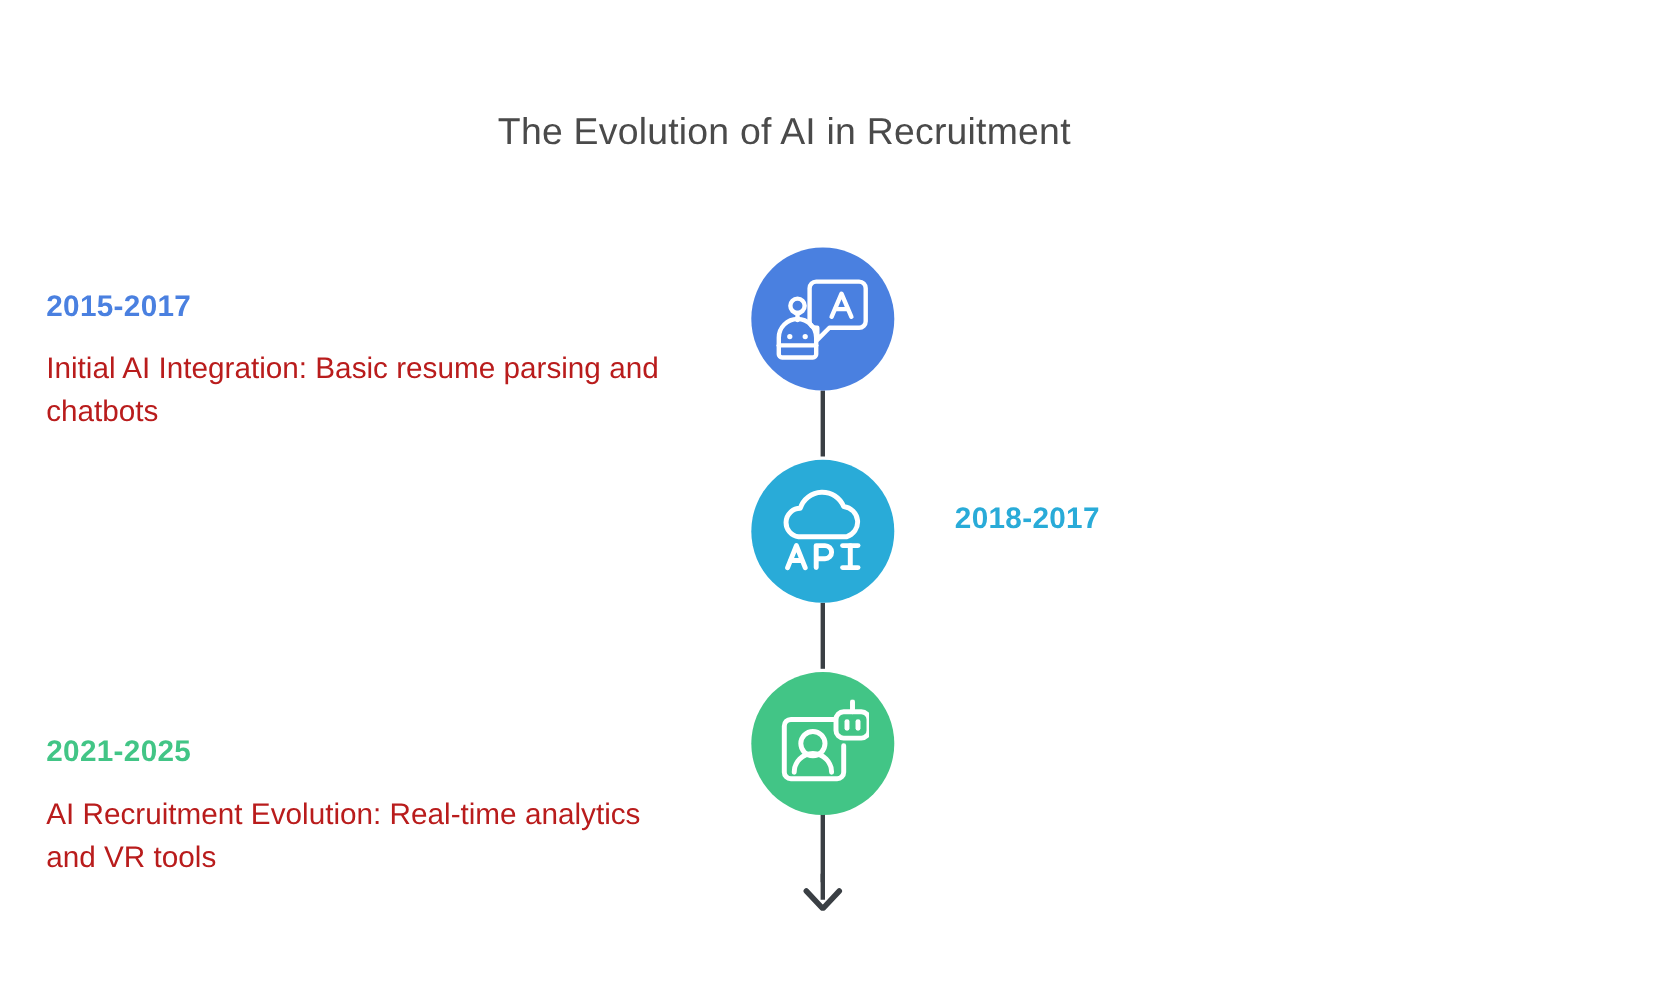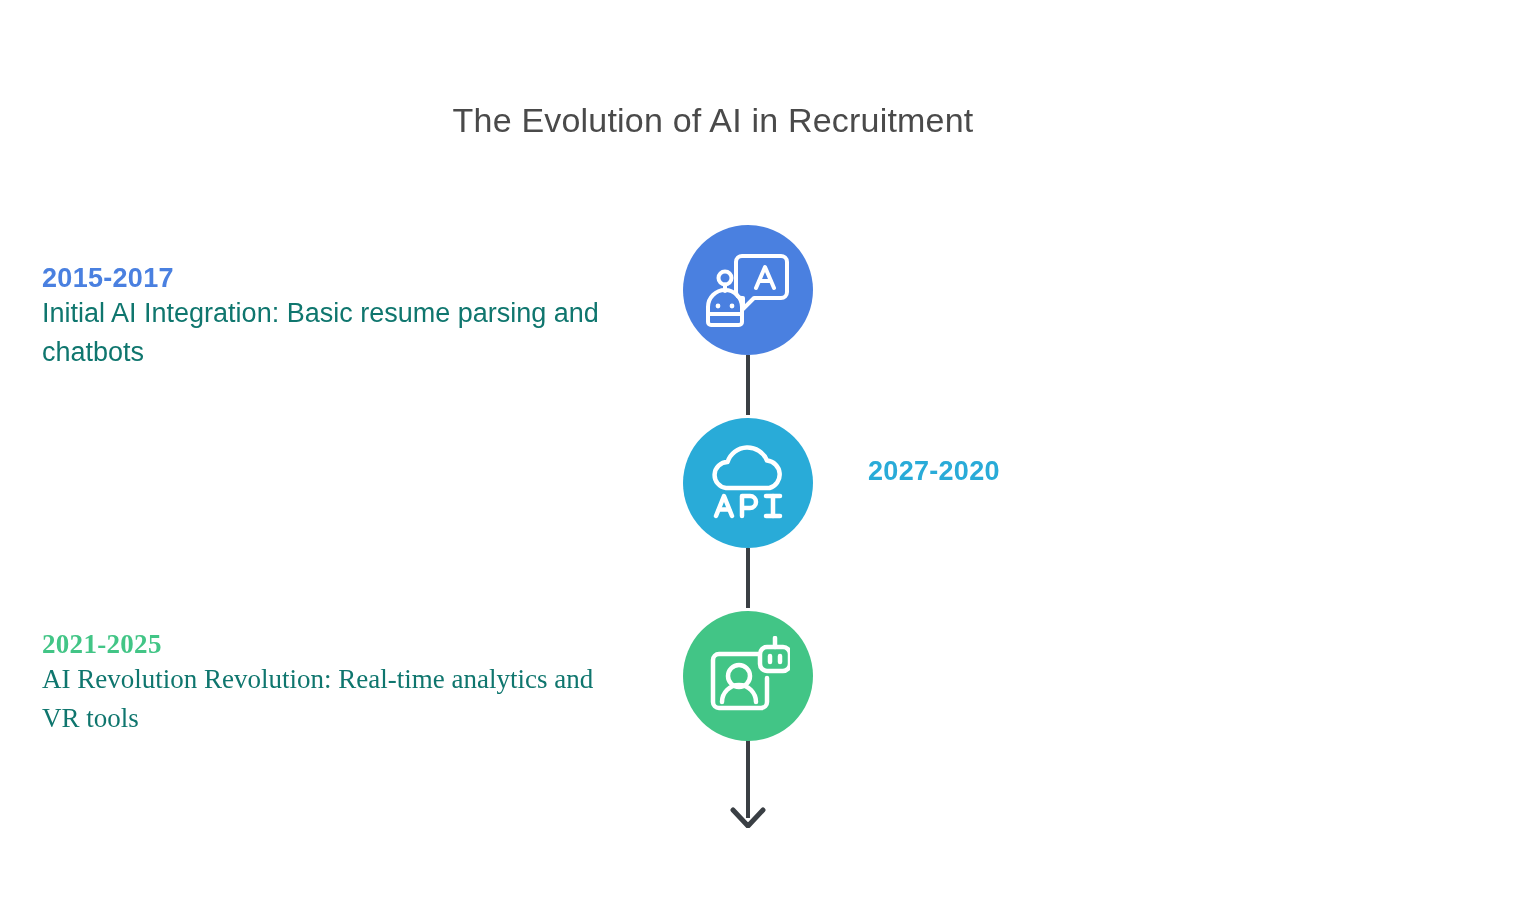--- a/index.html
+++ b/index.html
@@ -82,39 +82,40 @@
   .entry-date {
     font-size: 27px;
     font-weight: bold;
     line-height: 1.2;
     letter-spacing: 0.3px;
   }
   .entry-desc {
     font-size: 27px;
     font-weight: 400;
     line-height: 1.42;
-    color: #0f766e;
+    color: #b91c1c;
+    margin-top: 22px;
   }
 
   
   .entry.side-left {
     text-align: left;
     width: 580px;
     left: 42px;
   }
   
   .entry.side-right {
     text-align: left;
     width: 600px;
     left: 868px;
   }
 
   .entry.entry-0 { top: 262px; }
   .entry.entry-1 { top: 455px; }
-  .entry.entry-2 { top: 628px; font-family: Liberation Serif, serif; }
+  .entry.entry-2 { top: 667px; }
 
   .entry-0 .entry-date { color: #4a80e0; }
   .entry-1 .entry-date { color: #29abd8; }
   .entry-2 .entry-date { color: #42c586; }
 </style>
 </head>
 <body>
 
 <div id="page-title">The Evolution of AI in Recruitment</div>
 
@@ -189,19 +190,19 @@
     </g>
   </svg>
 </div>
 
 <div class="entry entry-0 side-left">
   <div class="entry-date">2015-2017</div>
   <div class="entry-desc">Initial AI Integration: Basic resume parsing and chatbots</div>
 </div>
 
 <div class="entry entry-1 side-right">
-  <div class="entry-date">2027-2020</div>
+  <div class="entry-date">2018-2017</div>
 </div>
 
 <div class="entry entry-2 side-left">
   <div class="entry-date">2021-2025</div>
-  <div class="entry-desc">AI Revolution Revolution: Real-time analytics and VR tools</div>
+  <div class="entry-desc">AI Recruitment Evolution: Real-time analytics and VR tools</div>
 </div>
 
 </body></html>

